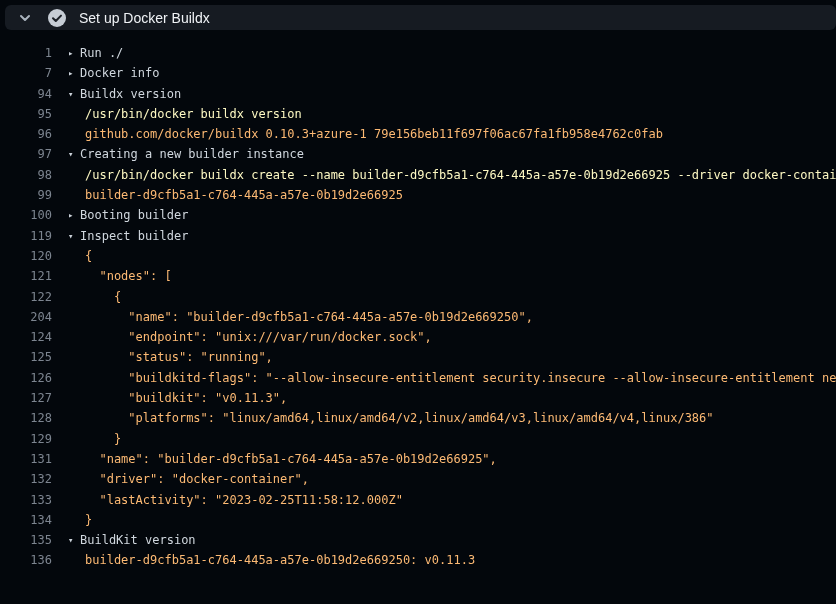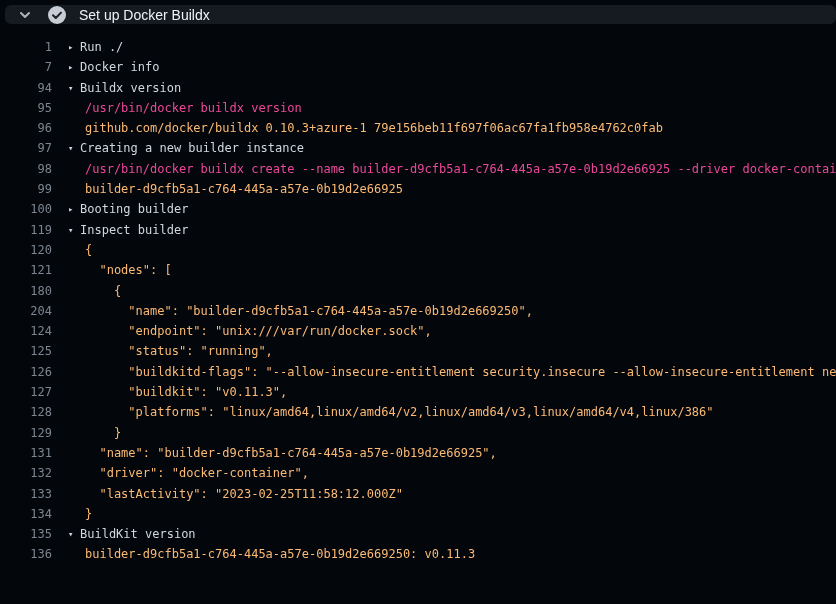--- a/index.html
+++ b/index.html
@@ -8,21 +8,21 @@
     overflow: hidden;
   }
   body {
     background: #03070c;
     font-family: "DejaVu Sans Mono", "Liberation Mono", monospace;
   }
 
   
   .step-header {
     margin: 5px 0 0 5px;
-    height: 19px;
+    height: 25px;
     background: #161b22;
     border-radius: 6px;
     display: flex;
     align-items: center;
     padding-left: 6px;
     cursor: pointer;
   }
   .chevron-btn {
     width: 28px; height: 28px;
     display: flex; align-items: center; justify-content: center;
@@ -64,21 +64,21 @@
     text-align: right;
     color: #7d8590;
     cursor: pointer;
     user-select: none;
   }
   .content {
     margin-left: 33px;
     color: #fdba74;
     white-space: pre;
   }
-  .line.command .content { color: #ec4899; }
+  .line.command .content { color: #fef9c3; }
   .line.group { cursor: pointer; }
   .line.group .content {
     margin-left: 16px;
     color: #d0d7de;
     display: flex;
     align-items: center;
   }
   .arrow {
     width: 12px;
     flex: none;
@@ -115,21 +115,21 @@
       <div class="line group"><span class="num">94</span><span class="content"><span class="arrow">▾</span><span class="label">Buildx version</span></span></div>
       <div class="line command"><span class="num">95</span><span class="content">/usr/bin/docker buildx version</span></div>
       <div class="line output"><span class="num">96</span><span class="content">github.com/docker/buildx 0.10.3+azure-1 79e156beb11f697f06ac67fa1fb958e4762c0fab</span></div>
       <div class="line group"><span class="num">97</span><span class="content"><span class="arrow">▾</span><span class="label">Creating a new builder instance</span></span></div>
       <div class="line command"><span class="num">98</span><span class="content">/usr/bin/docker buildx create --name builder-d9cfb5a1-c764-445a-a57e-0b19d2e66925 --driver docker-container</span></div>
       <div class="line output"><span class="num">99</span><span class="content">builder-d9cfb5a1-c764-445a-a57e-0b19d2e66925</span></div>
       <div class="line group"><span class="num">100</span><span class="content"><span class="arrow">▸</span><span class="label">Booting builder</span></span></div>
       <div class="line group"><span class="num">119</span><span class="content"><span class="arrow">▾</span><span class="label">Inspect builder</span></span></div>
       <div class="line output"><span class="num">120</span><span class="content">{</span></div>
       <div class="line output"><span class="num">121</span><span class="content">  "nodes": [</span></div>
-      <div class="line output"><span class="num">180</span><span class="content">    {</span></div>
+      <div class="line output"><span class="num">122</span><span class="content">    {</span></div>
       <div class="line output"><span class="num">204</span><span class="content">      "name": "builder-d9cfb5a1-c764-445a-a57e-0b19d2e669250",</span></div>
       <div class="line output"><span class="num">124</span><span class="content">      "endpoint": "unix:///var/run/docker.sock",</span></div>
       <div class="line output"><span class="num">125</span><span class="content">      "status": "running",</span></div>
       <div class="line output"><span class="num">126</span><span class="content">      "buildkitd-flags": "--allow-insecure-entitlement security.insecure --allow-insecure-entitlement network.host",</span></div>
       <div class="line output"><span class="num">127</span><span class="content">      "buildkit": "v0.11.3",</span></div>
       <div class="line output"><span class="num">128</span><span class="content">      "platforms": "linux/amd64,linux/amd64/v2,linux/amd64/v3,linux/amd64/v4,linux/386"</span></div>
       <div class="line output"><span class="num">129</span><span class="content">    }</span></div>
       <div class="line output"><span class="num">131</span><span class="content">  "name": "builder-d9cfb5a1-c764-445a-a57e-0b19d2e66925",</span></div>
       <div class="line output"><span class="num">132</span><span class="content">  "driver": "docker-container",</span></div>
       <div class="line output"><span class="num">133</span><span class="content">  "lastActivity": "2023-02-25T11:58:12.000Z"</span></div>

